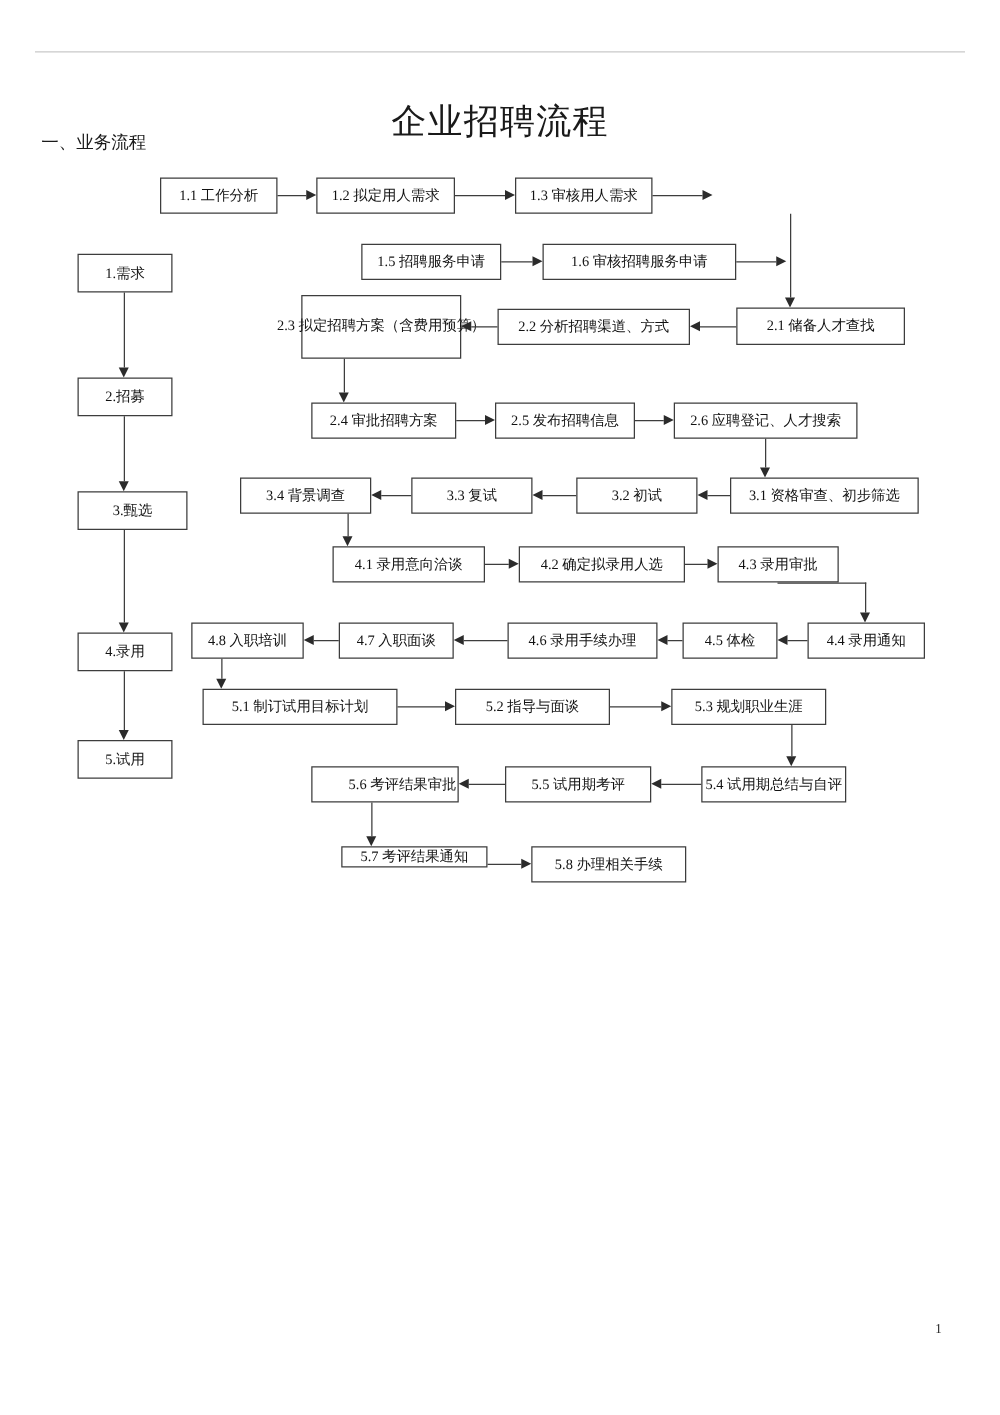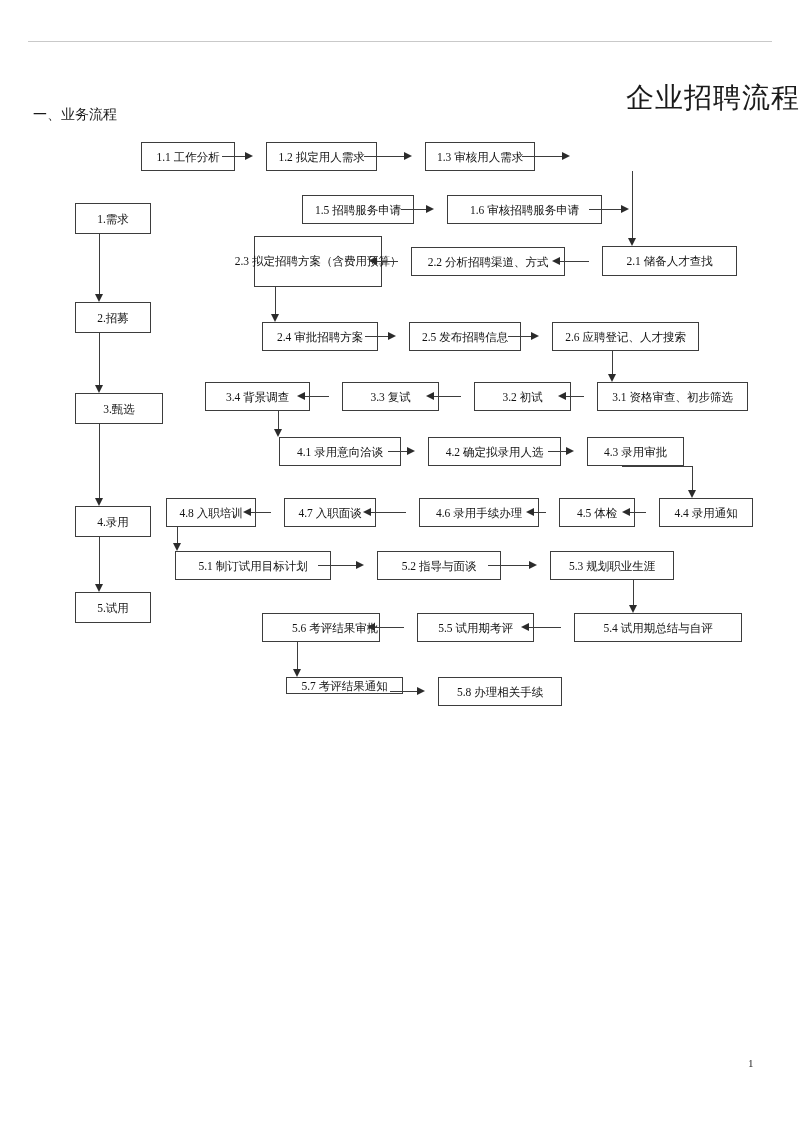--- a/index.html
+++ b/index.html
@@ -24,21 +24,21 @@
     top: 41px;
     width: 744px;
     height: 0;
     border-top: 1px solid #c9c9c9;
   }
   #doc-title {
     position: absolute;
     left: 0;
     top: 62px;
     width: 800px;
-    text-align: right;
+    text-align: center;
     font-size: 28px;
     line-height: 34px;
     font-weight: normal;
     letter-spacing: 1px;
     font-family: "Liberation Serif", "DejaVu Serif", serif;
   }
   #section-heading {
     position: absolute;
     left: 33px;
     top: 106px;
@@ -60,21 +60,20 @@
     border: 1px solid #3d3d3d;
     background: #ffffff;
     display: flex;
     align-items: center;
     justify-content: center;
     text-align: left;
     font-size: 11.5px;
     line-height: 14px;
     color: #121212;
     padding: 0 3px;
-    margin-left: 13px;
   }
   .fbox.two-line {
     flex-direction: row;
     line-height: 17px;
   }
   .fbox .ln { display: block; white-space: nowrap; }
 
   
   .hline, .vline {
     position: absolute;
@@ -289,21 +288,21 @@
     </div>
 
   <div class="hline" style="left:318px;top:565px;width:38px;"></div>
   <div class="arrow right" style="left:356px;top:561px;"></div>
   <div class="hline" style="left:488px;top:565px;width:41px;"></div>
   <div class="arrow right" style="left:529px;top:561px;"></div>
 
   <div class="vline" style="left:633px;top:580px;height:25px;"></div>
   <div class="arrow down" style="left:629px;top:605px;"></div>
 
-  <div class="fbox" style="left:561px;top:613px;width:168px;height:29px;">
+  <div class="fbox" style="left:561px;top:613px;width:116px;height:29px;">
       <span class="ln">5.4 试用期总结与自评</span>
     </div>
   <div class="fbox" style="left:404px;top:613px;width:117px;height:29px;">
       <span class="ln">5.5 试用期考评</span>
     </div>
   <div class="fbox" style="left:249px;top:613px;width:118px;height:29px;padding-left:31px;">
       <span class="ln">5.6 考评结果审批</span>
     </div>
 
   <div class="hline" style="left:529px;top:627px;width:32px;"></div>

